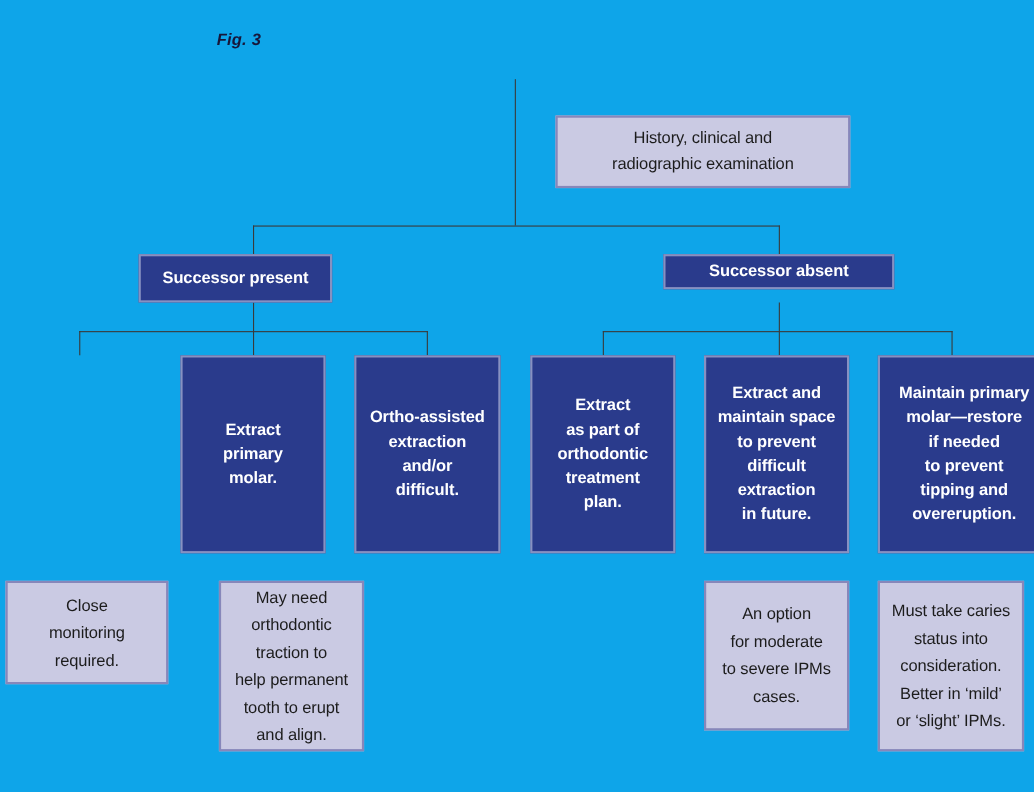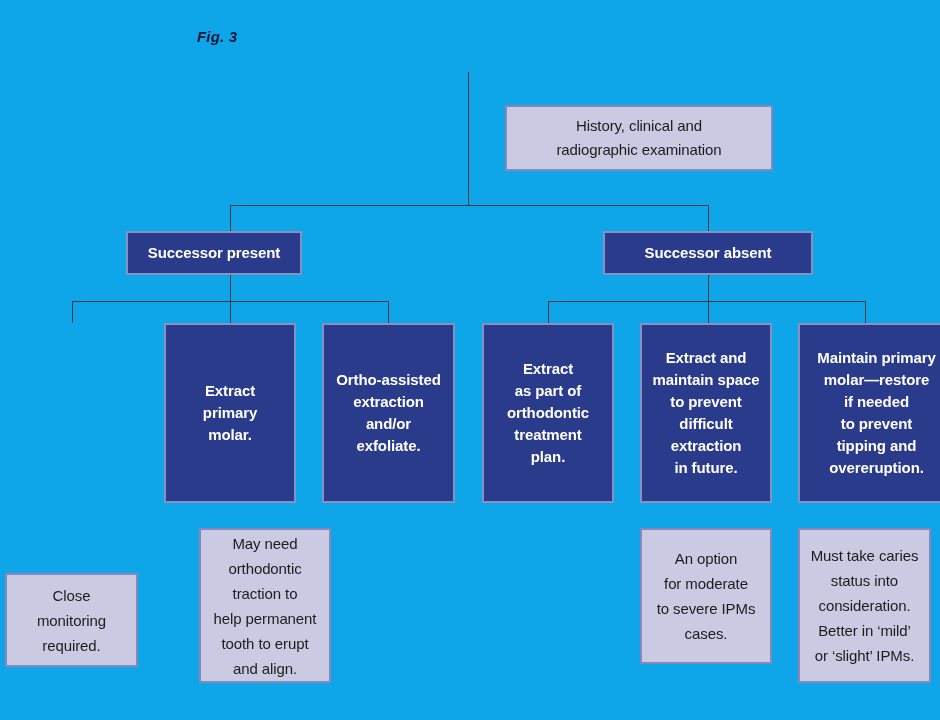--- a/index.html
+++ b/index.html
@@ -80,48 +80,48 @@
   <div class="line line-v" style="left:72px;  top:301px; height:22px;"></div>
   <div class="line line-v" style="left:388px; top:301px; height:22px;"></div>
   <div class="line line-v" style="left:548px; top:301px; height:22px;"></div>
   <div class="line line-v" style="left:865px; top:301px; height:22px;"></div>
 
 
   <div class="node node-light" style="left:505px; top:105px; width:268px; height:66px; line-height:24px;">History, clinical and
 radiographic examination</div>
 
   <div class="node node-dark node-header" style="left:126px; top:231px; width:176px; height:44px;">Successor present</div>
-  <div class="node node-dark node-header" style="left:603px; top:231px; width:210px; height:44px;">Successor absent</div>
+  <div class="node node-dark node-header" style="left:603px; top:231px; width:210px; height:32px;">Successor absent</div>
 
   <div class="node node-dark" style="left:164px; top:323px; width:132px; height:180px;">Extract
 primary
 molar.</div>
   <div class="node node-dark" style="left:322px; top:323px; width:133px; height:180px;">Ortho-assisted
 extraction
 and/or
-exfoliate.</div>
+difficult.</div>
   <div class="node node-dark" style="left:482px; top:323px; width:132px; height:180px;">Extract
 as part of
 orthodontic
 treatment
 plan.</div>
   <div class="node node-dark" style="left:640px; top:323px; width:132px; height:180px;">Extract and
 maintain space
 to prevent
 difficult
 extraction
 in future.</div>
   <div class="node node-dark" style="left:798px; top:323px; width:157px; height:180px;">Maintain primary
 molar—restore
 if needed
 to prevent
 tipping and
 overeruption.</div>
 
-  <div class="node node-light" style="left:5px;   top:528px; width:133px; height:94px;margin-top:45px;">Close
+  <div class="node node-light" style="left:5px;   top:528px; width:148px; height:94px;">Close
 monitoring
 required.</div>
   <div class="node node-light" style="left:164px; top:528px; width:132px; height:155px;margin-left:35px;">May need
 orthodontic
 traction to
 help permanent
 tooth to erupt
 and align.</div>
   <div class="node node-light" style="left:640px; top:528px; width:132px; height:136px;">An option
 for moderate

